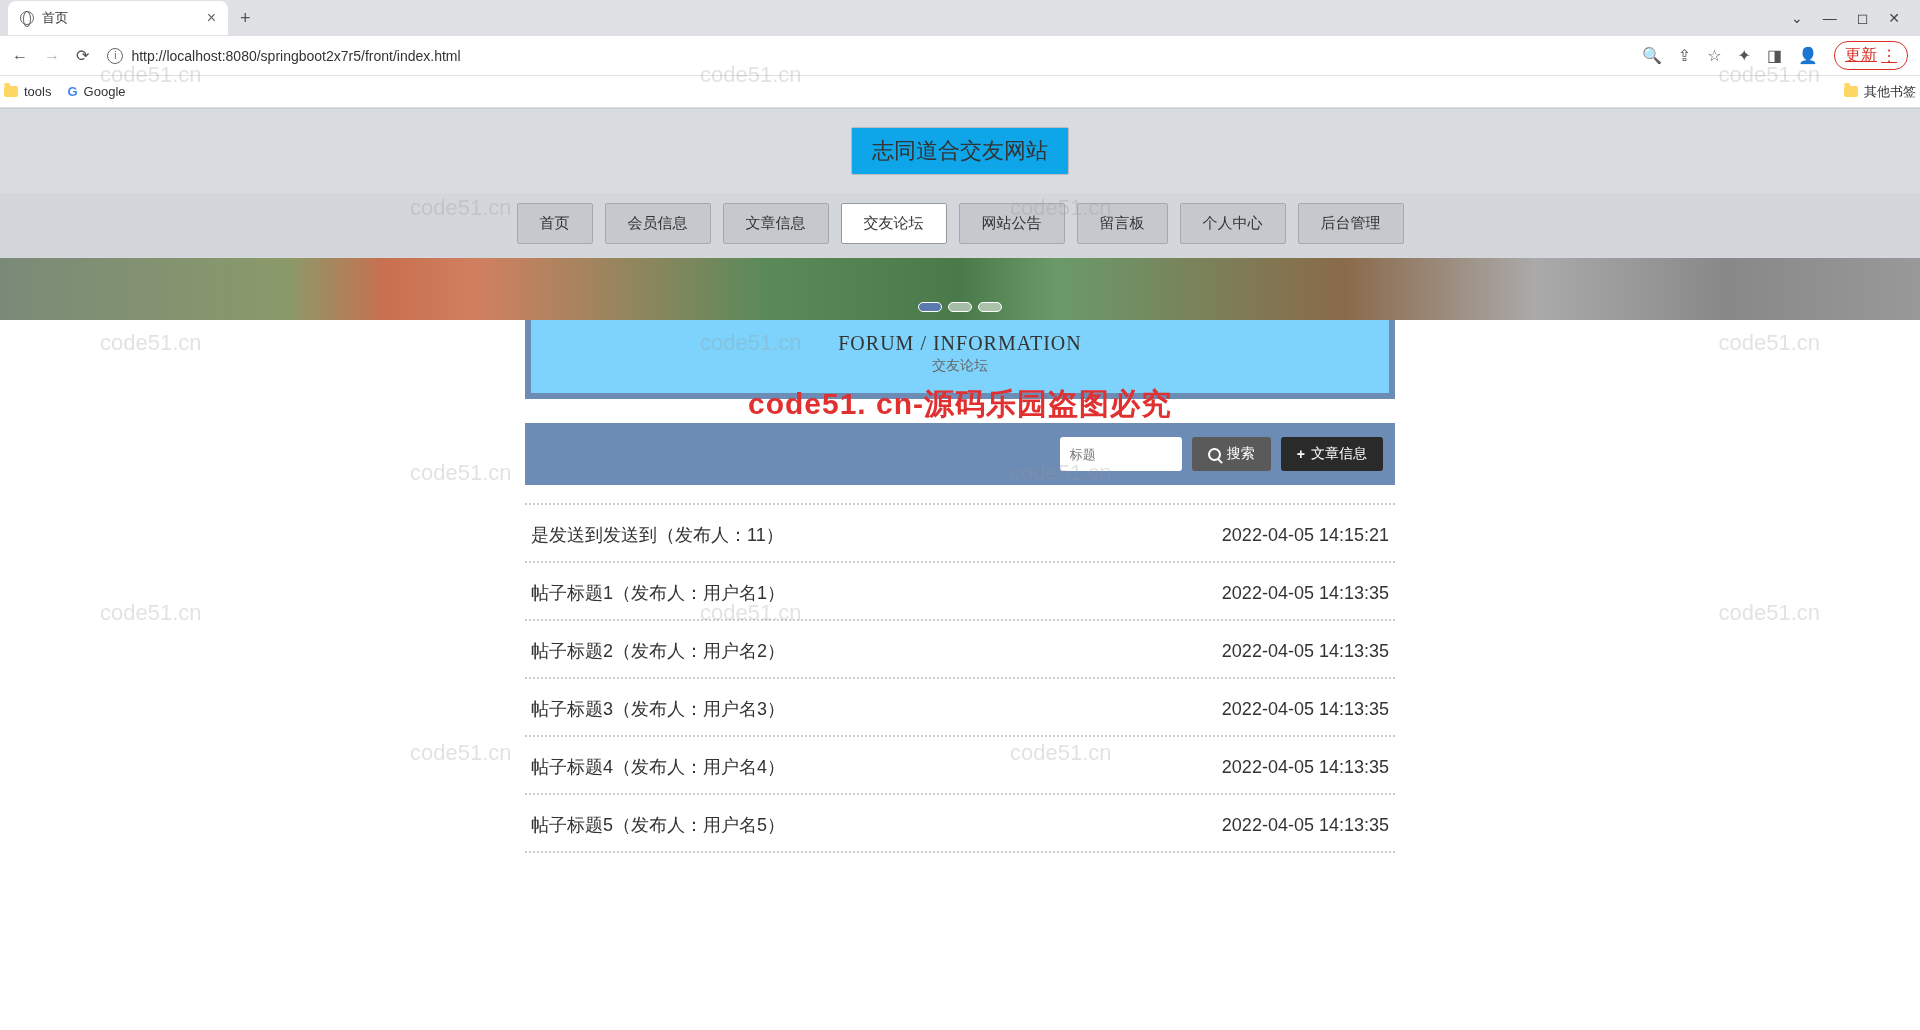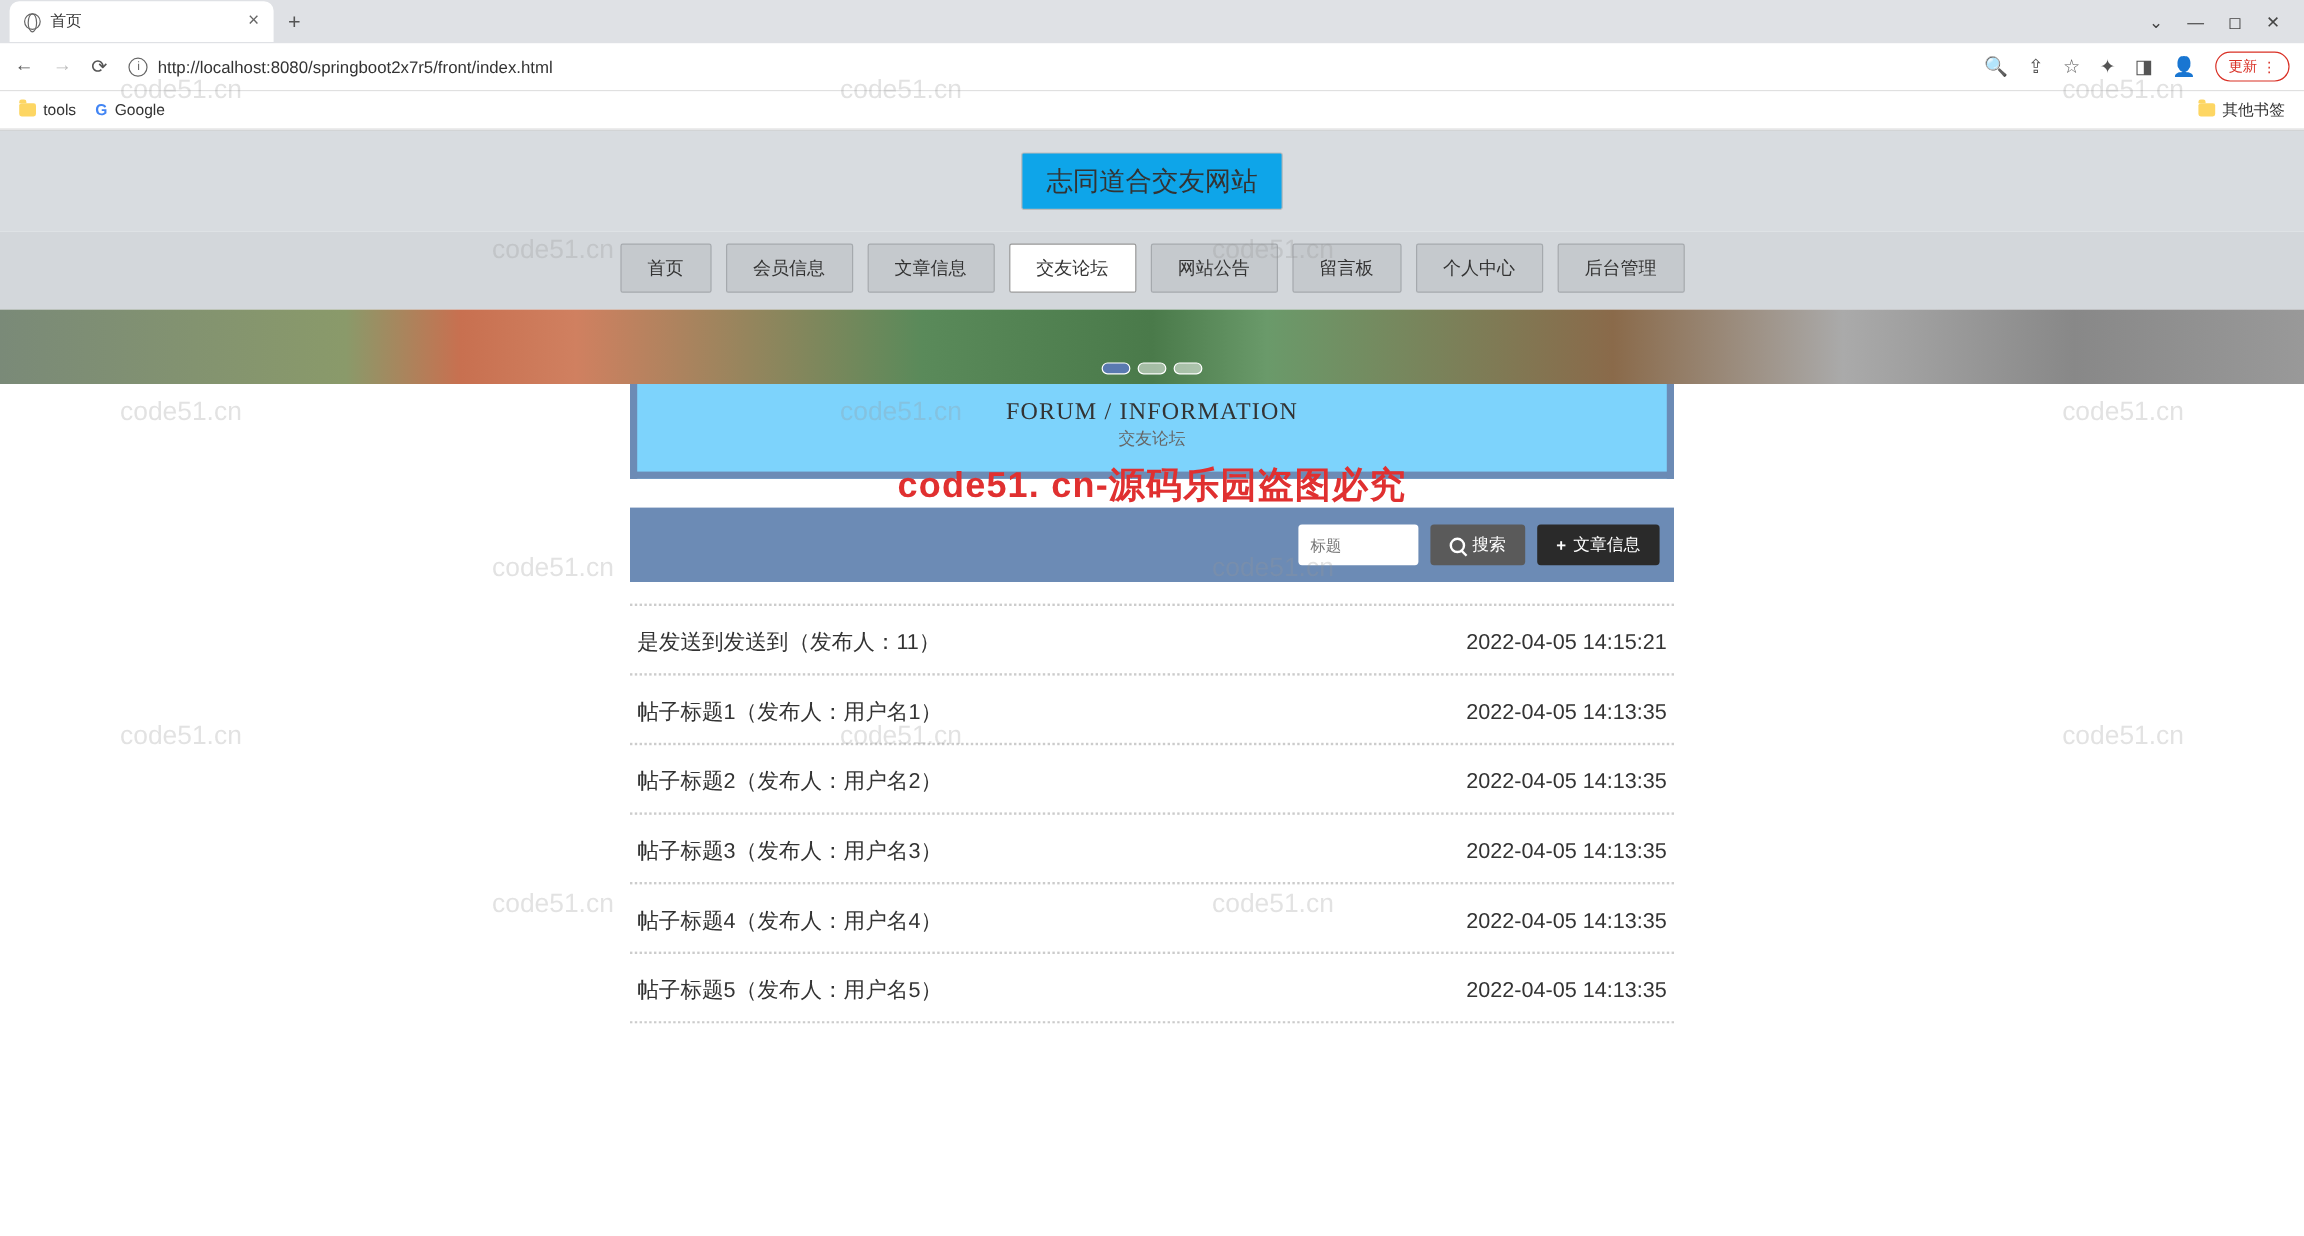--- a/index.html
+++ b/index.html
@@ -17,23 +17,23 @@
 .window-controls span { cursor: pointer; }
 
 .toolbar { display: flex; align-items: center; background: #fff; height: 40px; padding: 0 12px; gap: 10px; border-bottom: 1px solid #e0e0e0; }
 .nav-icons { display: flex; gap: 16px; color: #555; }
 .nav-icons span { cursor: pointer; font-size: 16px; }
 .nav-icons .disabled { color: #bbb; }
 .url-bar { flex: 1; display: flex; align-items: center; gap: 8px; font-size: 14px; color: #333; padding: 0 8px; }
 .url-bar .info-icon { width: 16px; height: 16px; border: 1.5px solid #666; border-radius: 50%; display: flex; align-items: center; justify-content: center; font-size: 10px; color: #666; }
 .toolbar-right { display: flex; align-items: center; gap: 16px; color: #555; }
 .toolbar-right span { cursor: pointer; }
-.update-btn { border: 1px solid #d93025; color: #d93025; border-radius: 14px; padding: 3px 10px; font-size: 12px; display: flex; align-items: center; gap: 4px; }
-
-.bookmarks { display: flex; align-items: center; background: #fff; height: 32px; padding: 0 16px; gap: 16px; font-size: 13px; color: #333; border-bottom: 1px solid #e0e0e0; }
+.update-btn { border: 1px solid #d93025; color: #d93025; border-radius: 14px; padding: 3px 10px; font-size: 16px; display: flex; align-items: center; gap: 4px; text-decoration: underline; }
+
+.bookmarks { display: flex; align-items: center; background: #fff; height: 32px; padding: 0 4px; gap: 16px; font-size: 13px; color: #333; border-bottom: 1px solid #e0e0e0; }
 .bookmark { display: flex; align-items: center; gap: 6px; cursor: pointer; }
 .folder-icon { width: 14px; height: 11px; background: #fdd663; border-radius: 2px; position: relative; }
 .folder-icon::before { content: ''; position: absolute; top: -3px; left: 0; width: 6px; height: 3px; background: #fdd663; border-radius: 2px 2px 0 0; }
 .g-icon { font-weight: bold; color: #4285f4; }
 .bookmarks .other { margin-left: auto; }
 
 
 .site-header { background: #d8dce0; padding: 18px 0; text-align: center; }
 .site-title { display: inline-block; background: #0ea5e9; border: 1px solid #bbb; padding: 8px 20px; font-size: 22px; color: #333; border-radius: 2px; }
 
@@ -49,21 +49,21 @@
 .dot { width: 24px; height: 10px; border-radius: 5px; background: rgba(255,255,255,0.5); border: 1px solid #fff; }
 .dot.active { background: #5a7ab0; }
 
 
 .content { max-width: 870px; margin: 0 auto; }
 .forum-header { border: 6px solid #6c8bb5; border-top: none; background: #7dd3fc; text-align: center; padding: 12px 0 18px; margin-bottom: 24px; }
 .forum-header .en { font-size: 20px; font-family: Georgia, serif; color: #333; letter-spacing: 1px; }
 .forum-header .cn { font-size: 14px; color: #666; margin-top: 2px; }
 
 .search-bar { background: #6c8bb5; padding: 14px 12px; display: flex; align-items: center; justify-content: flex-end; gap: 10px; margin-bottom: 18px; }
-.search-input { width: 100px; height: 34px; border: none; border-radius: 3px; padding: 0 10px; font-size: 13px; }
+.search-input { width: 122px; height: 34px; border: none; border-radius: 3px; padding: 0 10px; font-size: 13px; }
 .btn { display: inline-flex; align-items: center; gap: 6px; padding: 8px 16px; border-radius: 3px; font-size: 14px; cursor: pointer; border: none; color: #fff; }
 .btn-search { background: #5a5a5a; }
 .btn-post { background: #2a2a2a; }
 .icon-search { width: 13px; height: 13px; border: 2px solid #fff; border-radius: 50%; position: relative; }
 .icon-search::after { content: ''; position: absolute; width: 6px; height: 2px; background: #fff; bottom: -3px; right: -4px; transform: rotate(45deg); }
 .icon-plus { font-size: 14px; font-weight: bold; }
 
 .post-list { }
 .post-item { display: flex; justify-content: space-between; align-items: center; padding: 18px 6px 14px; border-bottom: 2px dotted #ccc; font-size: 18px; color: #333; }
 .post-item:first-child { border-top: 2px dotted #ccc; }

